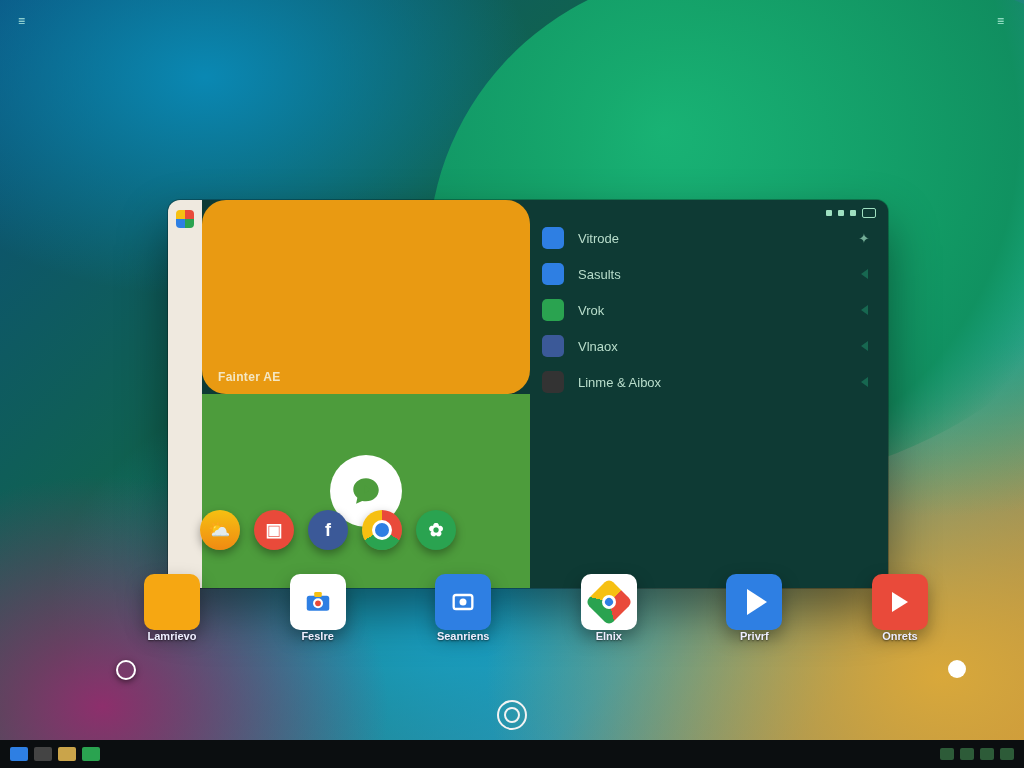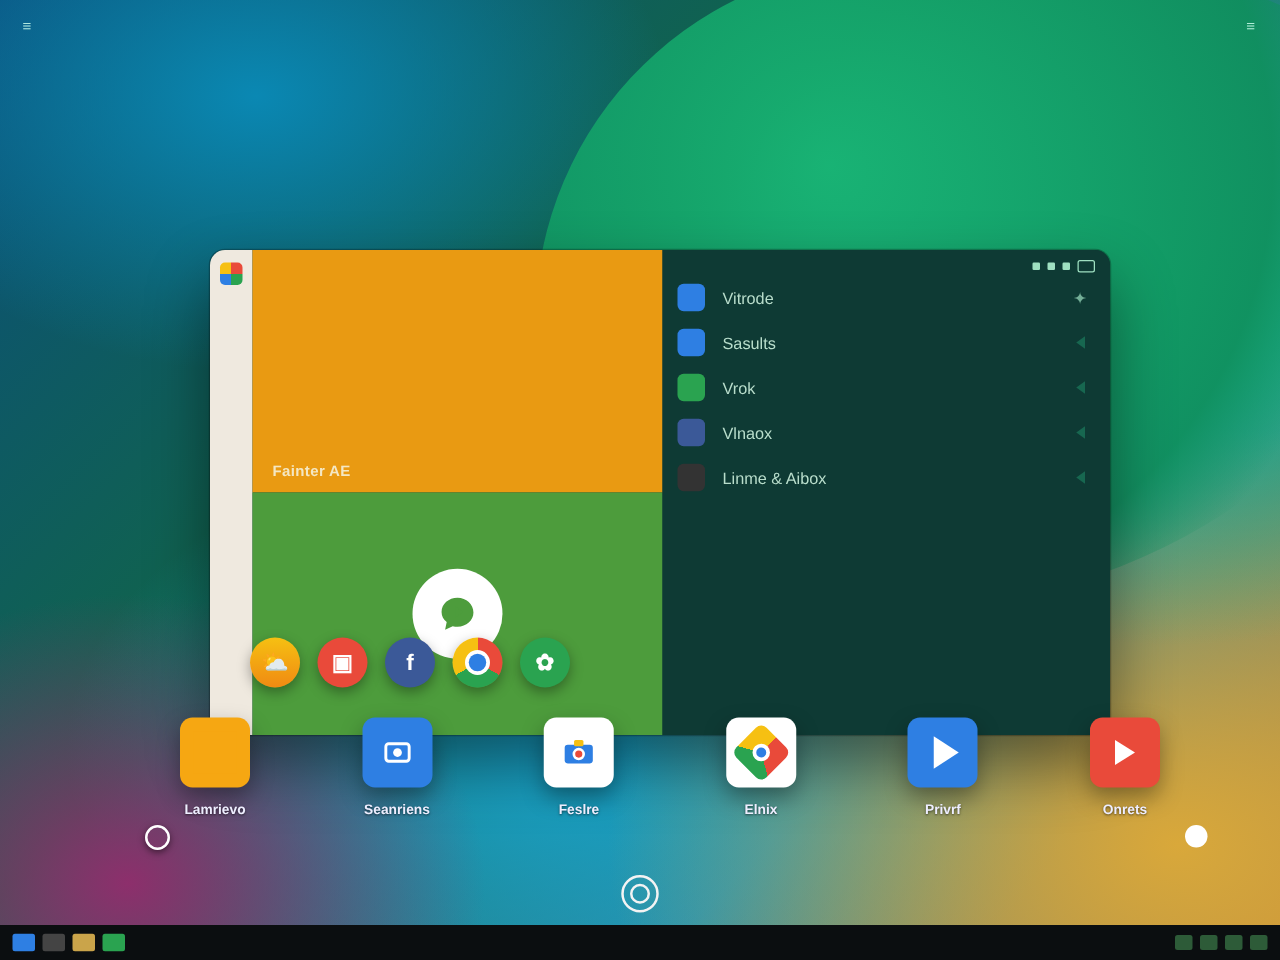--- a/index.html
+++ b/index.html
@@ -44,21 +44,21 @@
   }
   #launcher .sidebar-strip {
     width:34px; background:#efe9df;
     display:flex; flex-direction:column; align-items:center; padding-top:10px;
   }
   #launcher .sidebar-strip .handle { width:18px; height:18px; border-radius:4px; }
   #launcher .tiles {
     width:328px; display:flex; flex-direction:column;
   }
   .tile { flex:1; position:relative; }
-  .tile.orange { background:#e99a12; }
+  .tile.orange { background:#e99a12;border-radius:24px; }
   .tile.green  { background:#4d9c3c; display:flex; align-items:center; justify-content:center; }
   .tile .caption {
     position:absolute; left:16px; bottom:10px;
     color:#f4e7c3; font-size:12px; font-weight:600; letter-spacing:.3px;
   }
   .bubble {
     width:72px; height:72px; border-radius:50%; background:#fff;
     display:flex; align-items:center; justify-content:center;
   }
   .bubble svg { fill:#4d9c3c; }
@@ -115,21 +115,21 @@
   .dock-item {
     width:104px; display:flex; flex-direction:column; align-items:center;
     cursor:pointer;
   }
   .dock-item .tile-ic {
     width:56px; height:56px; border-radius:10px;
     display:flex; align-items:center; justify-content:center;
     box-shadow:0 8px 18px rgba(0,0,0,.35);
   }
   .dock-item .lbl {
-    margin-top:12px; color:#eef; font-size:11px; font-weight:600;
+    color:#eef; font-size:11px; font-weight:600;
     text-shadow:0 1px 2px rgba(0,0,0,.6);
   }
   
   .nav-circle {
     position:absolute; left:116px; top:660px;
     width:20px; height:20px; border:2px solid #fff; border-radius:50%;
     box-shadow:0 2px 6px rgba(0,0,0,.5);
   }
   .nav-dot-right {
     position:absolute; right:58px; top:660px;
@@ -254,42 +254,42 @@
       <div class="mini chrome-swirl"></div>
       <div class="mini" style="background: rgb(42, 163, 80);">✿</div>
     </div>
 
   <div id="dock">
       <div class="dock-item">
         <div class="tile-ic" style="background:#f6a712">
           <div style="width:34px;height:34px;background:#f6a712"></div>
         </div>
         <div class="lbl">Lamrievo</div>
-      </div>
-      <div class="dock-item">
-        <div class="tile-ic" style="background:#2e7fe3">
-          <svg width="28" height="28" viewBox="0 0 24 24" fill="#fff">
-            <rect x="4" y="6" width="16" height="12" rx="2" stroke="#fff" stroke-width="2" fill="none"></rect>
-            <circle cx="12" cy="12" r="3"></circle>
-          </svg>
-        </div>
-        <div class="lbl">Seanriens</div>
       </div>
       <div class="dock-item">
         <div class="tile-ic" style="background:#fff">
           <svg width="30" height="30" viewBox="0 0 24 24">
             <rect x="3" y="7" width="18" height="12" rx="2" fill="#2e7fe3"></rect>
             <circle cx="12" cy="13" r="4" fill="#fff"></circle>
             <circle cx="12" cy="13" r="2.3" fill="#e94a3a"></circle>
             <rect x="9" y="4" width="6" height="4" rx="1" fill="#f6c012"></rect>
           </svg>
         </div>
         <div class="lbl">Feslre</div>
       </div>
       <div class="dock-item">
+        <div class="tile-ic" style="background:#2e7fe3">
+          <svg width="28" height="28" viewBox="0 0 24 24" fill="#fff">
+            <rect x="4" y="6" width="16" height="12" rx="2" stroke="#fff" stroke-width="2" fill="none"></rect>
+            <circle cx="12" cy="12" r="3"></circle>
+          </svg>
+        </div>
+        <div class="lbl">Seanriens</div>
+      </div>
+      <div class="dock-item">
         <div class="tile-ic" style="background:#fff">
           <div class="chrome-swirl" style="width:34px;height:34px;transform:rotate(45deg);border-radius:6px"></div>
         </div>
         <div class="lbl">Elnix</div>
       </div>
       <div class="dock-item">
         <div class="tile-ic" style="background:#2e7fe3">
           <div style="width:0;height:0;border-left:20px solid #fff;border-top:13px solid transparent;border-bottom:13px solid transparent;margin-left:6px"></div>
         </div>
         <div class="lbl">Privrf</div>

